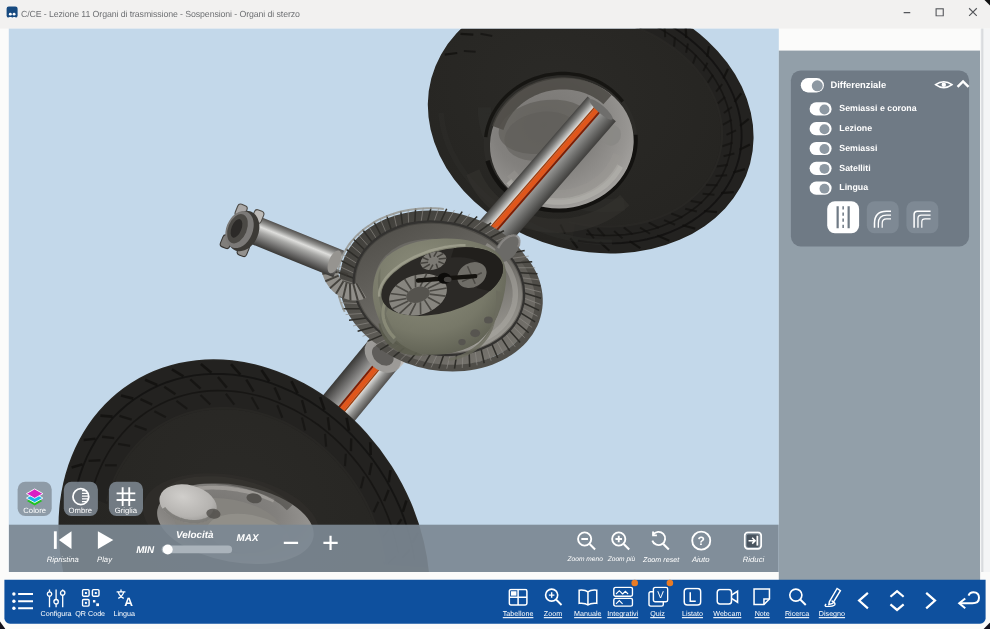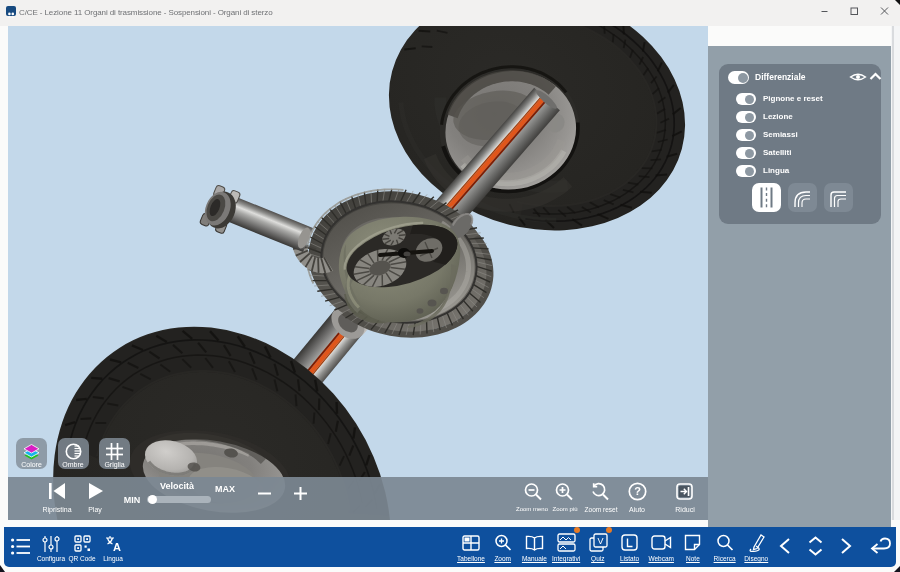--- a/index.html
+++ b/index.html
@@ -11,21 +11,21 @@
   #appicon{left:6px;top:6px;width:10px;height:10px;border-radius:2px;background:#174a80;}
   #apptitle{left:19px;top:8px;font-size:8px;letter-spacing:-0.1px;color:#6f7174;white-space:nowrap;text-align:center;}
   
   #viewport{left:8px;top:26px;width:700px;height:494px;background:#c3d8ea;overflow:hidden;}
   
   .scenebtn{position:absolute;width:31px;height:31px;border-radius:7px;background:rgba(130,141,152,0.82);}
   .scenebtn .lbl{position:absolute;left:0;right:0;bottom:1.5px;text-align:center;font-size:7px;color:#fff;}
   
   #ctrlbar{left:0;top:451px;width:700px;height:43px;background:rgba(124,136,147,0.92);}
   .cicon{position:absolute;}
-  .clabel{position:absolute;font-size:7px;color:#fff;text-align:center;white-space:nowrap;transform:translateX(-50%);}
+  .clabel{position:absolute;font-size:7px;color:#fff;text-align:center;white-space:nowrap;transform:translateX(-50%);font-style:italic;}
   .bold{font-weight:bold;}
   
   #sidebar{left:708px;top:26px;width:183px;height:494px;background:#929fa9;margin-top:20px;}
   #panel{left:11px;top:18px;width:162px;height:160px;background:#6f7a85;border-radius:9px;}
   .toggle{position:absolute;background:#fff;border-radius:7px;}
   .knob{position:absolute;border-radius:50%;background:#8d98a2;}
   .plabel{position:absolute;color:#fff;font-weight:bold;font-size:8px;white-space:nowrap;}
   .roadbtn{position:absolute;width:29px;height:29px;border-radius:7px;}
   #rightstrip{left:891px;top:26px;width:9px;height:494px;background:#f4f5f6;}
   #rightline{left:892px;top:26px;width:2px;height:494px;background:#d9dbde;}
@@ -441,21 +441,21 @@
     <svg class="abs" style="left:130px;top:7px" width="18" height="12" viewBox="0 0 18 12">
       <path d="M1.5 6 Q9 0.5 16.5 6 Q9 11.5 1.5 6 Z" fill="none" stroke="#fff" stroke-width="1.4"></path>
       <circle cx="9" cy="6" r="2" fill="#fff"></circle>
     </svg>
     <svg class="abs" style="left:150px;top:7px" width="13" height="11" viewBox="0 0 13 11">
       <path d="M1.5 8 L6.5 3 L11.5 8" fill="none" stroke="#fff" stroke-width="2.2"></path>
     </svg>
 
     <div class="toggle" style="left:17px;top:29px;width:20px;height:12px"></div>
     <div class="knob" style="left:26px;top:30.5px;width:9px;height:9px"></div>
-    <div class="plabel" style="left:44px;top:30px">Pignone e reset</div>
+    <div class="plabel" style="left:44px;top:30px">Semiassi e corona</div>
     <div class="toggle" style="left:17px;top:47px;width:20px;height:12px"></div>
     <div class="knob" style="left:26px;top:48.5px;width:9px;height:9px"></div>
     <div class="plabel" style="left:44px;top:48px">Lezione</div>
     <div class="toggle" style="left:17px;top:65px;width:20px;height:12px"></div>
     <div class="knob" style="left:26px;top:66.5px;width:9px;height:9px"></div>
     <div class="plabel" style="left:44px;top:66px">Semiassi</div>
     <div class="toggle" style="left:17px;top:83px;width:20px;height:12px"></div>
     <div class="knob" style="left:26px;top:84.5px;width:9px;height:9px"></div>
     <div class="plabel" style="left:44px;top:84px">Satelliti</div>
     <div class="toggle" style="left:17px;top:101px;width:20px;height:12px"></div>

